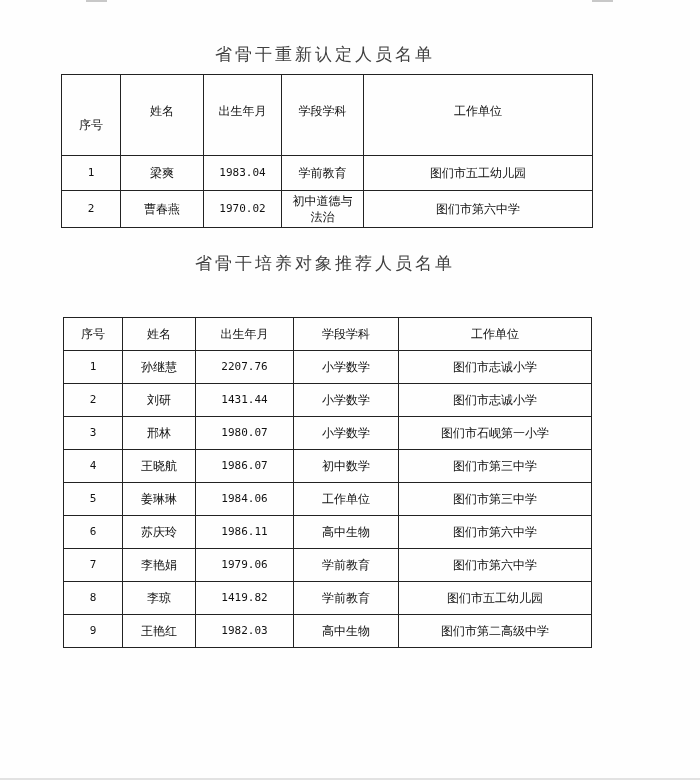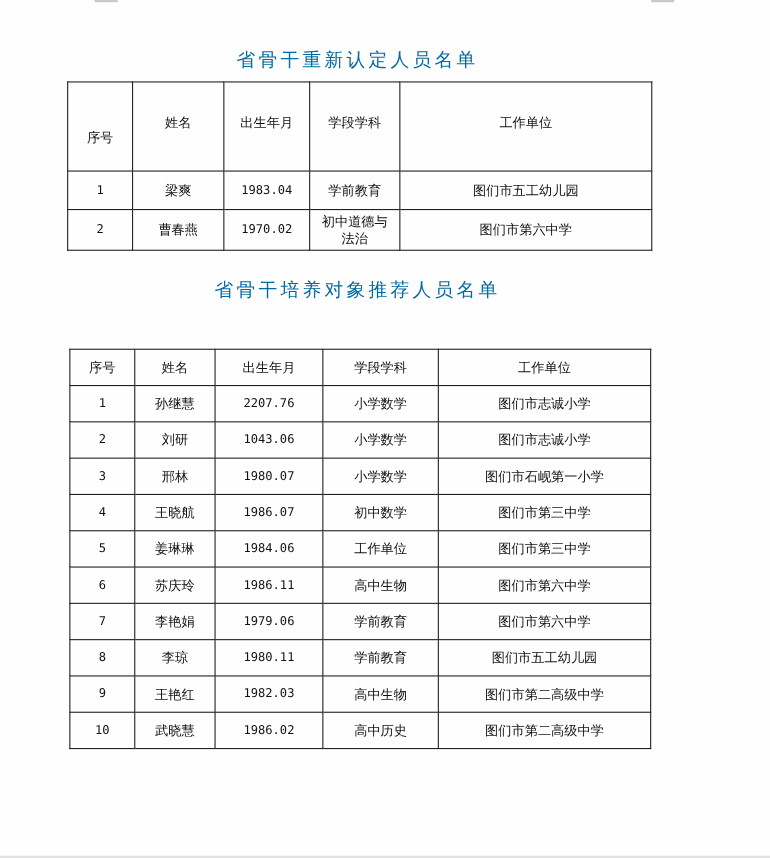--- a/index.html
+++ b/index.html
@@ -31,21 +31,21 @@
       background: #e2e2e2;
     }
     .doc-title {
       position: absolute;
       left: 0;
       width: 650px;
       text-align: center;
       font-family: "DejaVu Serif", "Liberation Serif", serif;
       font-size: 17px;
       letter-spacing: 3px;
-      color: #0369a1;
+      color: #404040;
     }
     table {
       position: absolute;
       border-collapse: collapse;
       table-layout: fixed;
     }
     td {
       border: 1px solid #222;
       text-align: center;
       vertical-align: middle;
@@ -131,21 +131,21 @@
       <tr>
         <td class="num">1</td>
         <td>孙继慧</td>
         <td class="num">2207.76</td>
         <td>小学数学</td>
         <td>图们市志诚小学</td>
       </tr>
       <tr>
         <td class="num">2</td>
         <td>刘研</td>
-        <td class="num">1043.06</td>
+        <td class="num">1431.44</td>
         <td>小学数学</td>
         <td>图们市志诚小学</td>
       </tr>
       <tr>
         <td class="num">3</td>
         <td>邢林</td>
         <td class="num">1980.07</td>
         <td>小学数学</td>
         <td>图们市石岘第一小学</td>
       </tr>
@@ -173,34 +173,27 @@
       <tr>
         <td class="num">7</td>
         <td>李艳娟</td>
         <td class="num">1979.06</td>
         <td>学前教育</td>
         <td>图们市第六中学</td>
       </tr>
       <tr>
         <td class="num">8</td>
         <td>李琼</td>
-        <td class="num">1980.11</td>
+        <td class="num">1419.82</td>
         <td>学前教育</td>
         <td>图们市五工幼儿园</td>
       </tr>
       <tr>
         <td class="num">9</td>
         <td>王艳红</td>
         <td class="num">1982.03</td>
         <td>高中生物</td>
         <td>图们市第二高级中学</td>
       </tr>
-      <tr>
-        <td class="num">10</td>
-        <td>武晓慧</td>
-        <td class="num">1986.02</td>
-        <td>高中历史</td>
-        <td>图们市第二高级中学</td>
-      </tr>
     </tbody>
 </table>
 
 <div class="bottom-edge"></div>
 
 </body></html>

